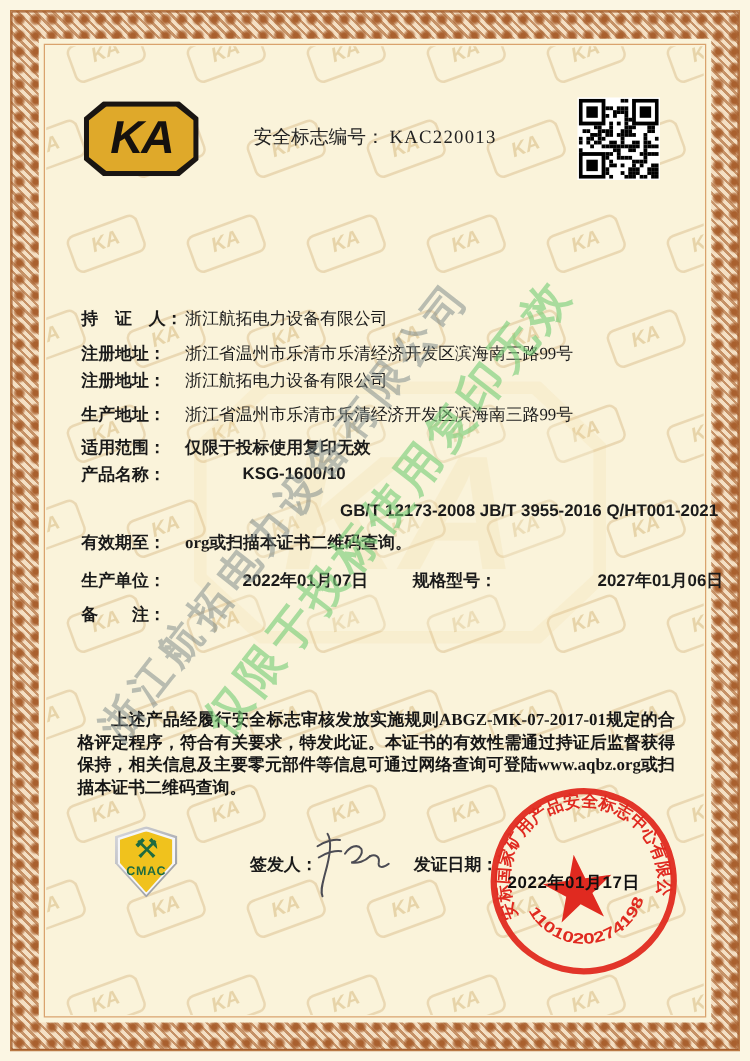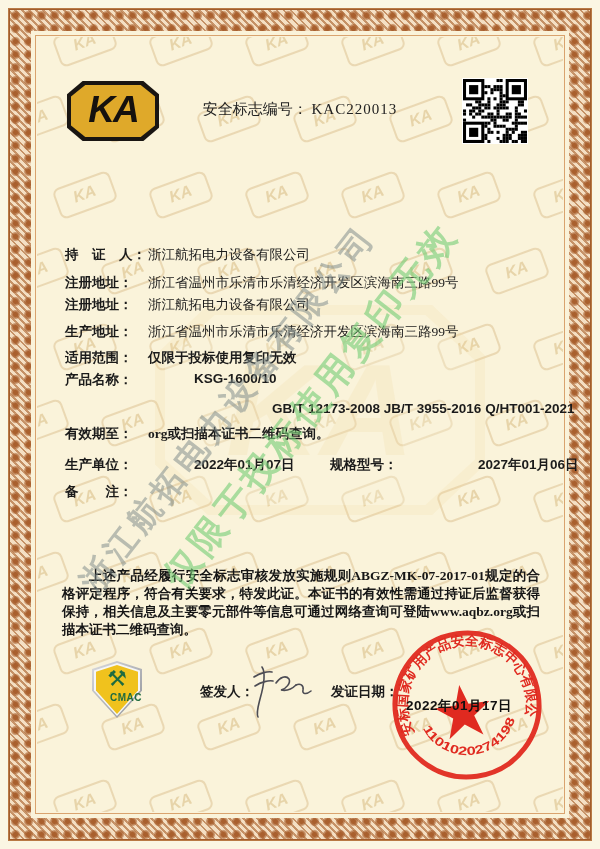--- a/index.html
+++ b/index.html
@@ -53,21 +53,21 @@
   
   .cmac{position:absolute;left:92px;top:661px;width:50px;height:57px;}
   .cmac .s1{position:absolute;inset:0;background:linear-gradient(135deg,#d9dade,#8e9096);
     clip-path:polygon(50% 0,100% 14%,100% 52%,50% 100%,0 52%,0 14%);}
   .cmac .s2{position:absolute;inset:2px;background:#f5f6f8;
     clip-path:polygon(50% 0,100% 14%,100% 52%,50% 100%,0 52%,0 14%);}
   .cmac .s3{position:absolute;inset:4px;background:#f0c21d;
     clip-path:polygon(50% 0,100% 14%,100% 52%,50% 100%,0 52%,0 14%);}
   .cmac .emblem{position:absolute;left:0;right:0;top:7px;text-align:center;
     font-size:22px;color:#1f6b40;line-height:22px;}
-  .cmac .ct{position:absolute;left:0;right:0;top:31px;text-align:right;
+  .cmac .ct{position:absolute;left:0;right:0;top:31px;text-align:center;
     font-size:10px;font-weight:800;color:#1f6b40;letter-spacing:.5px;}
   .foot-lab{position:absolute;font-size:13.5px;font-weight:700;color:#1a1a1a;white-space:nowrap;}
   .sig{position:absolute;left:246px;top:655px;width:72px;height:66px;}
   
   .wm{position:absolute;white-space:nowrap;pointer-events:none;}
   .wm-gray{left:88px;top:566px;font-size:33px;letter-spacing:5px;color:rgba(125,138,138,.52);
     font-family:"Liberation Serif",serif;font-weight:700;transform:rotate(-52deg);transform-origin:0 50%;}
   .wm-green{left:172px;top:558px;font-size:37px;letter-spacing:4px;color:rgba(120,205,120,.62);
     font-family:"Liberation Serif",serif;font-weight:700;transform:rotate(-52deg);transform-origin:0 50%;}
   

